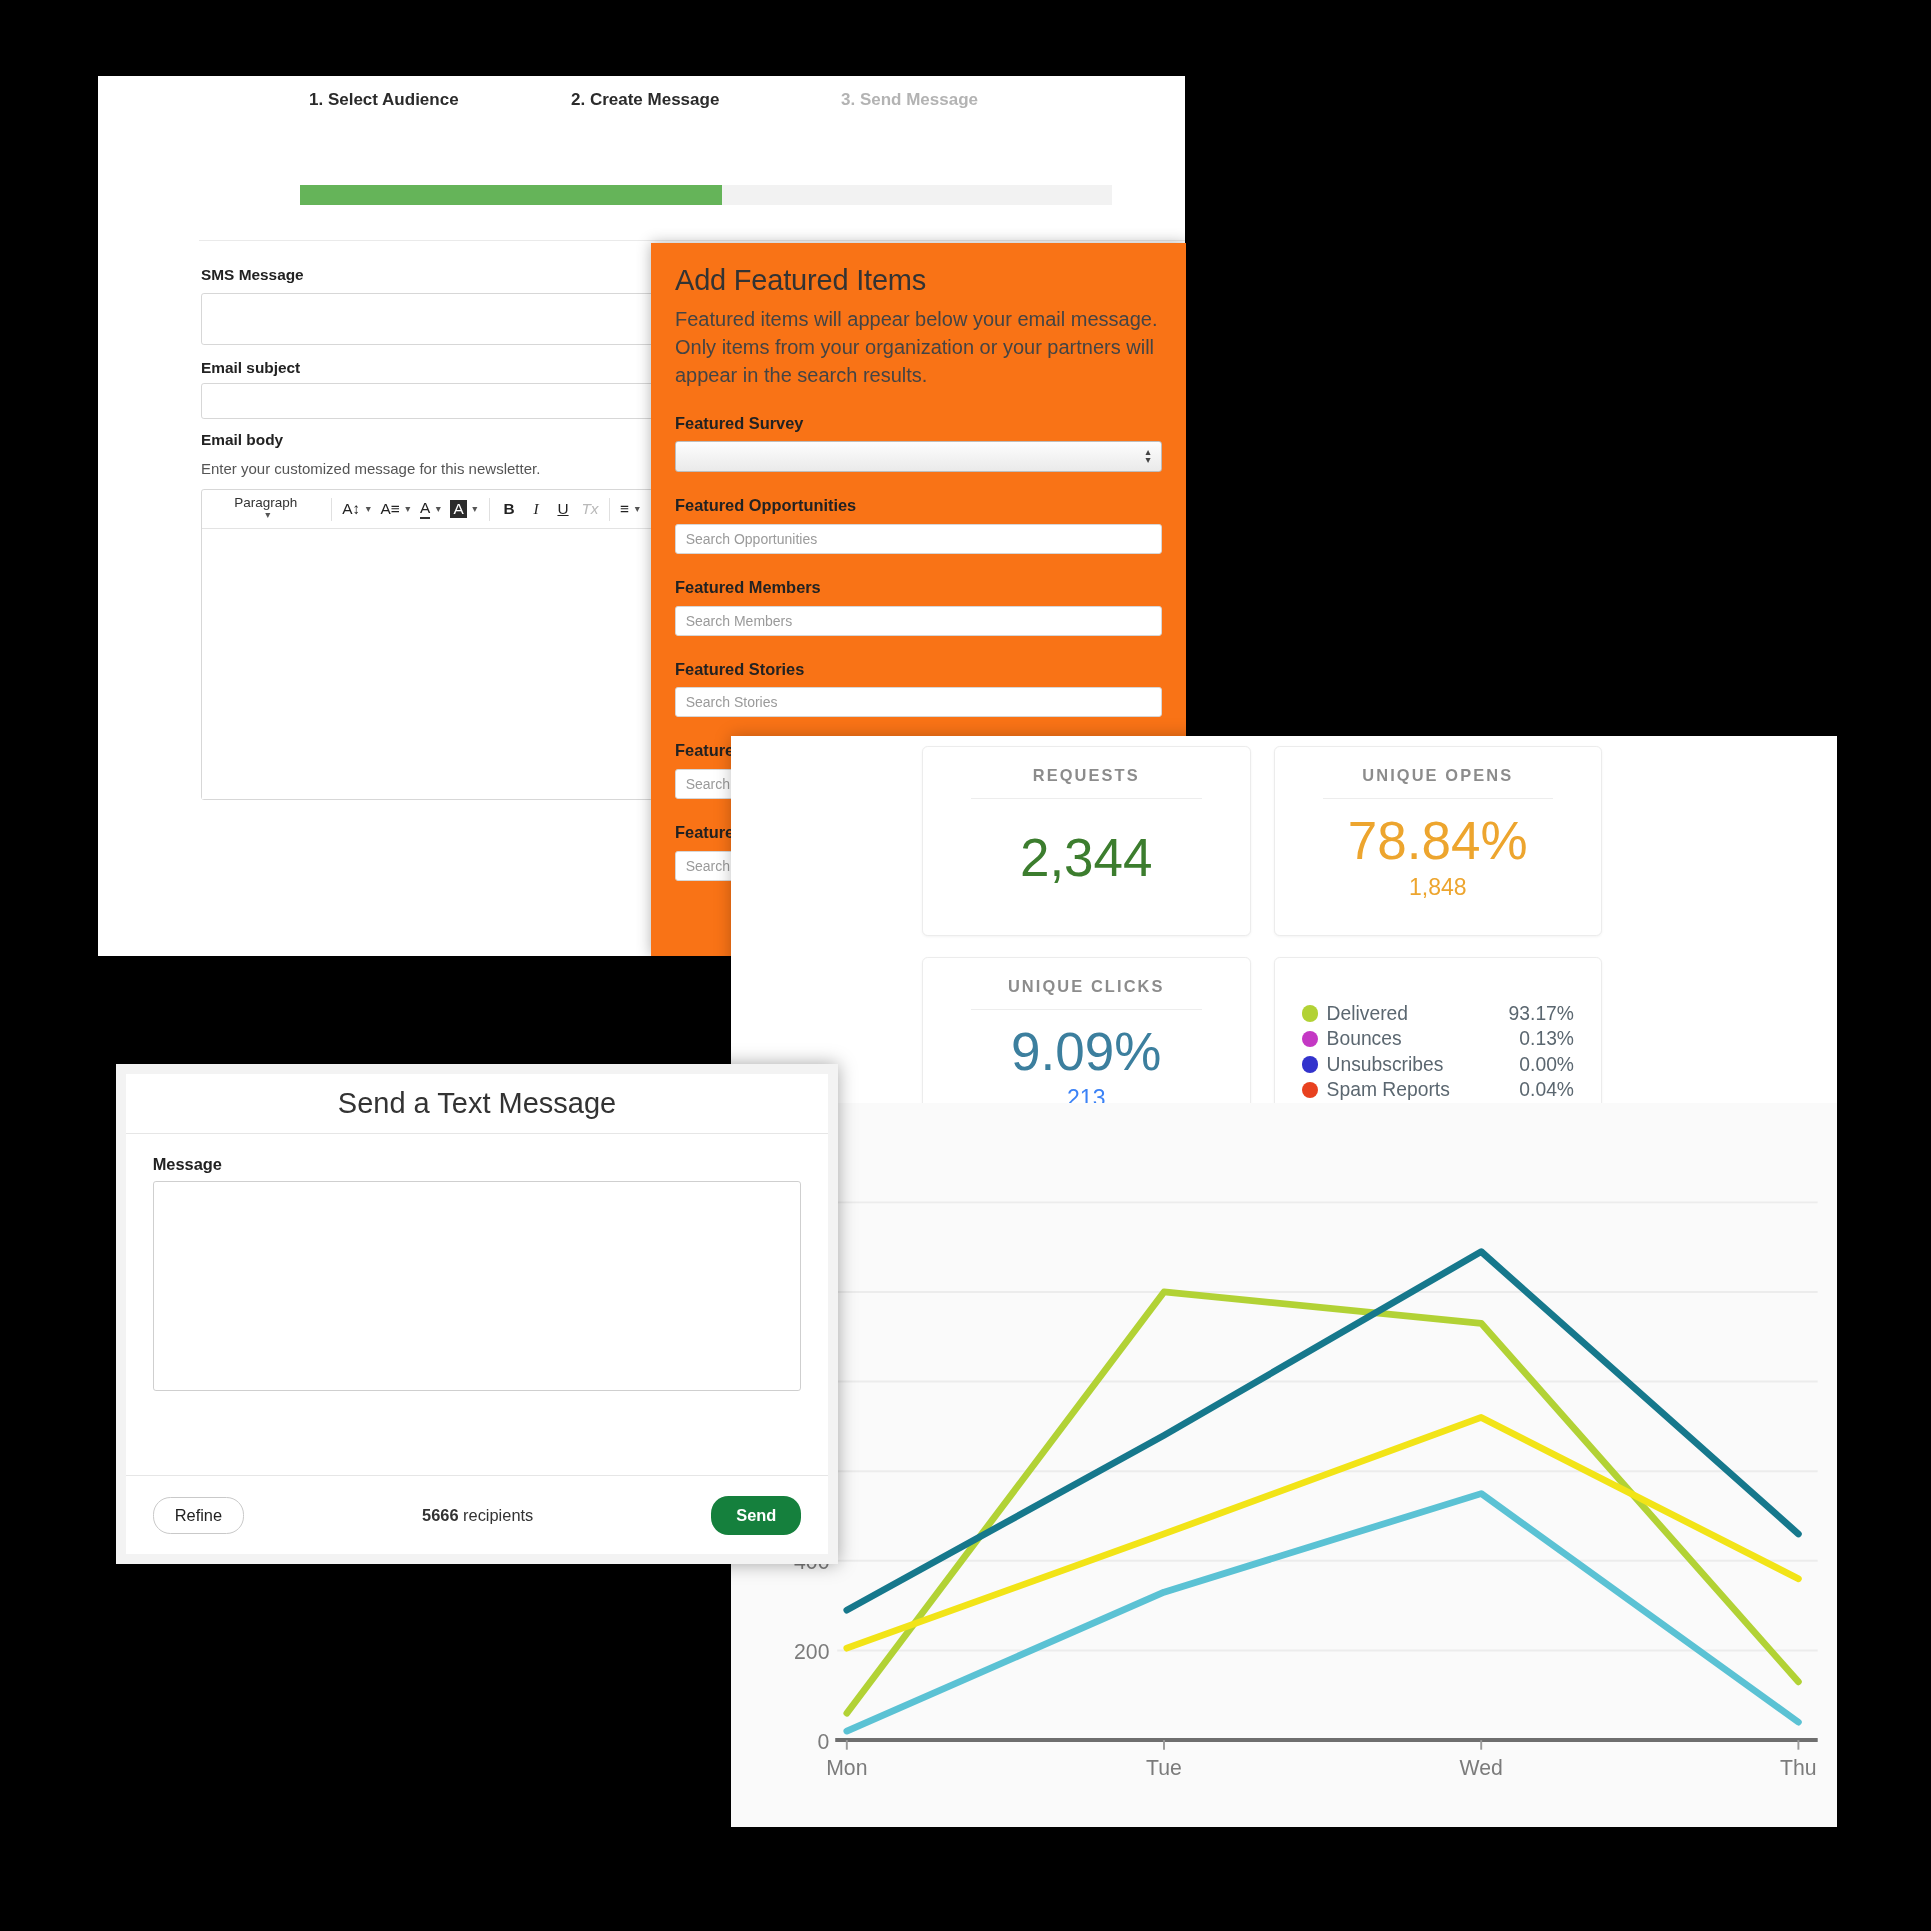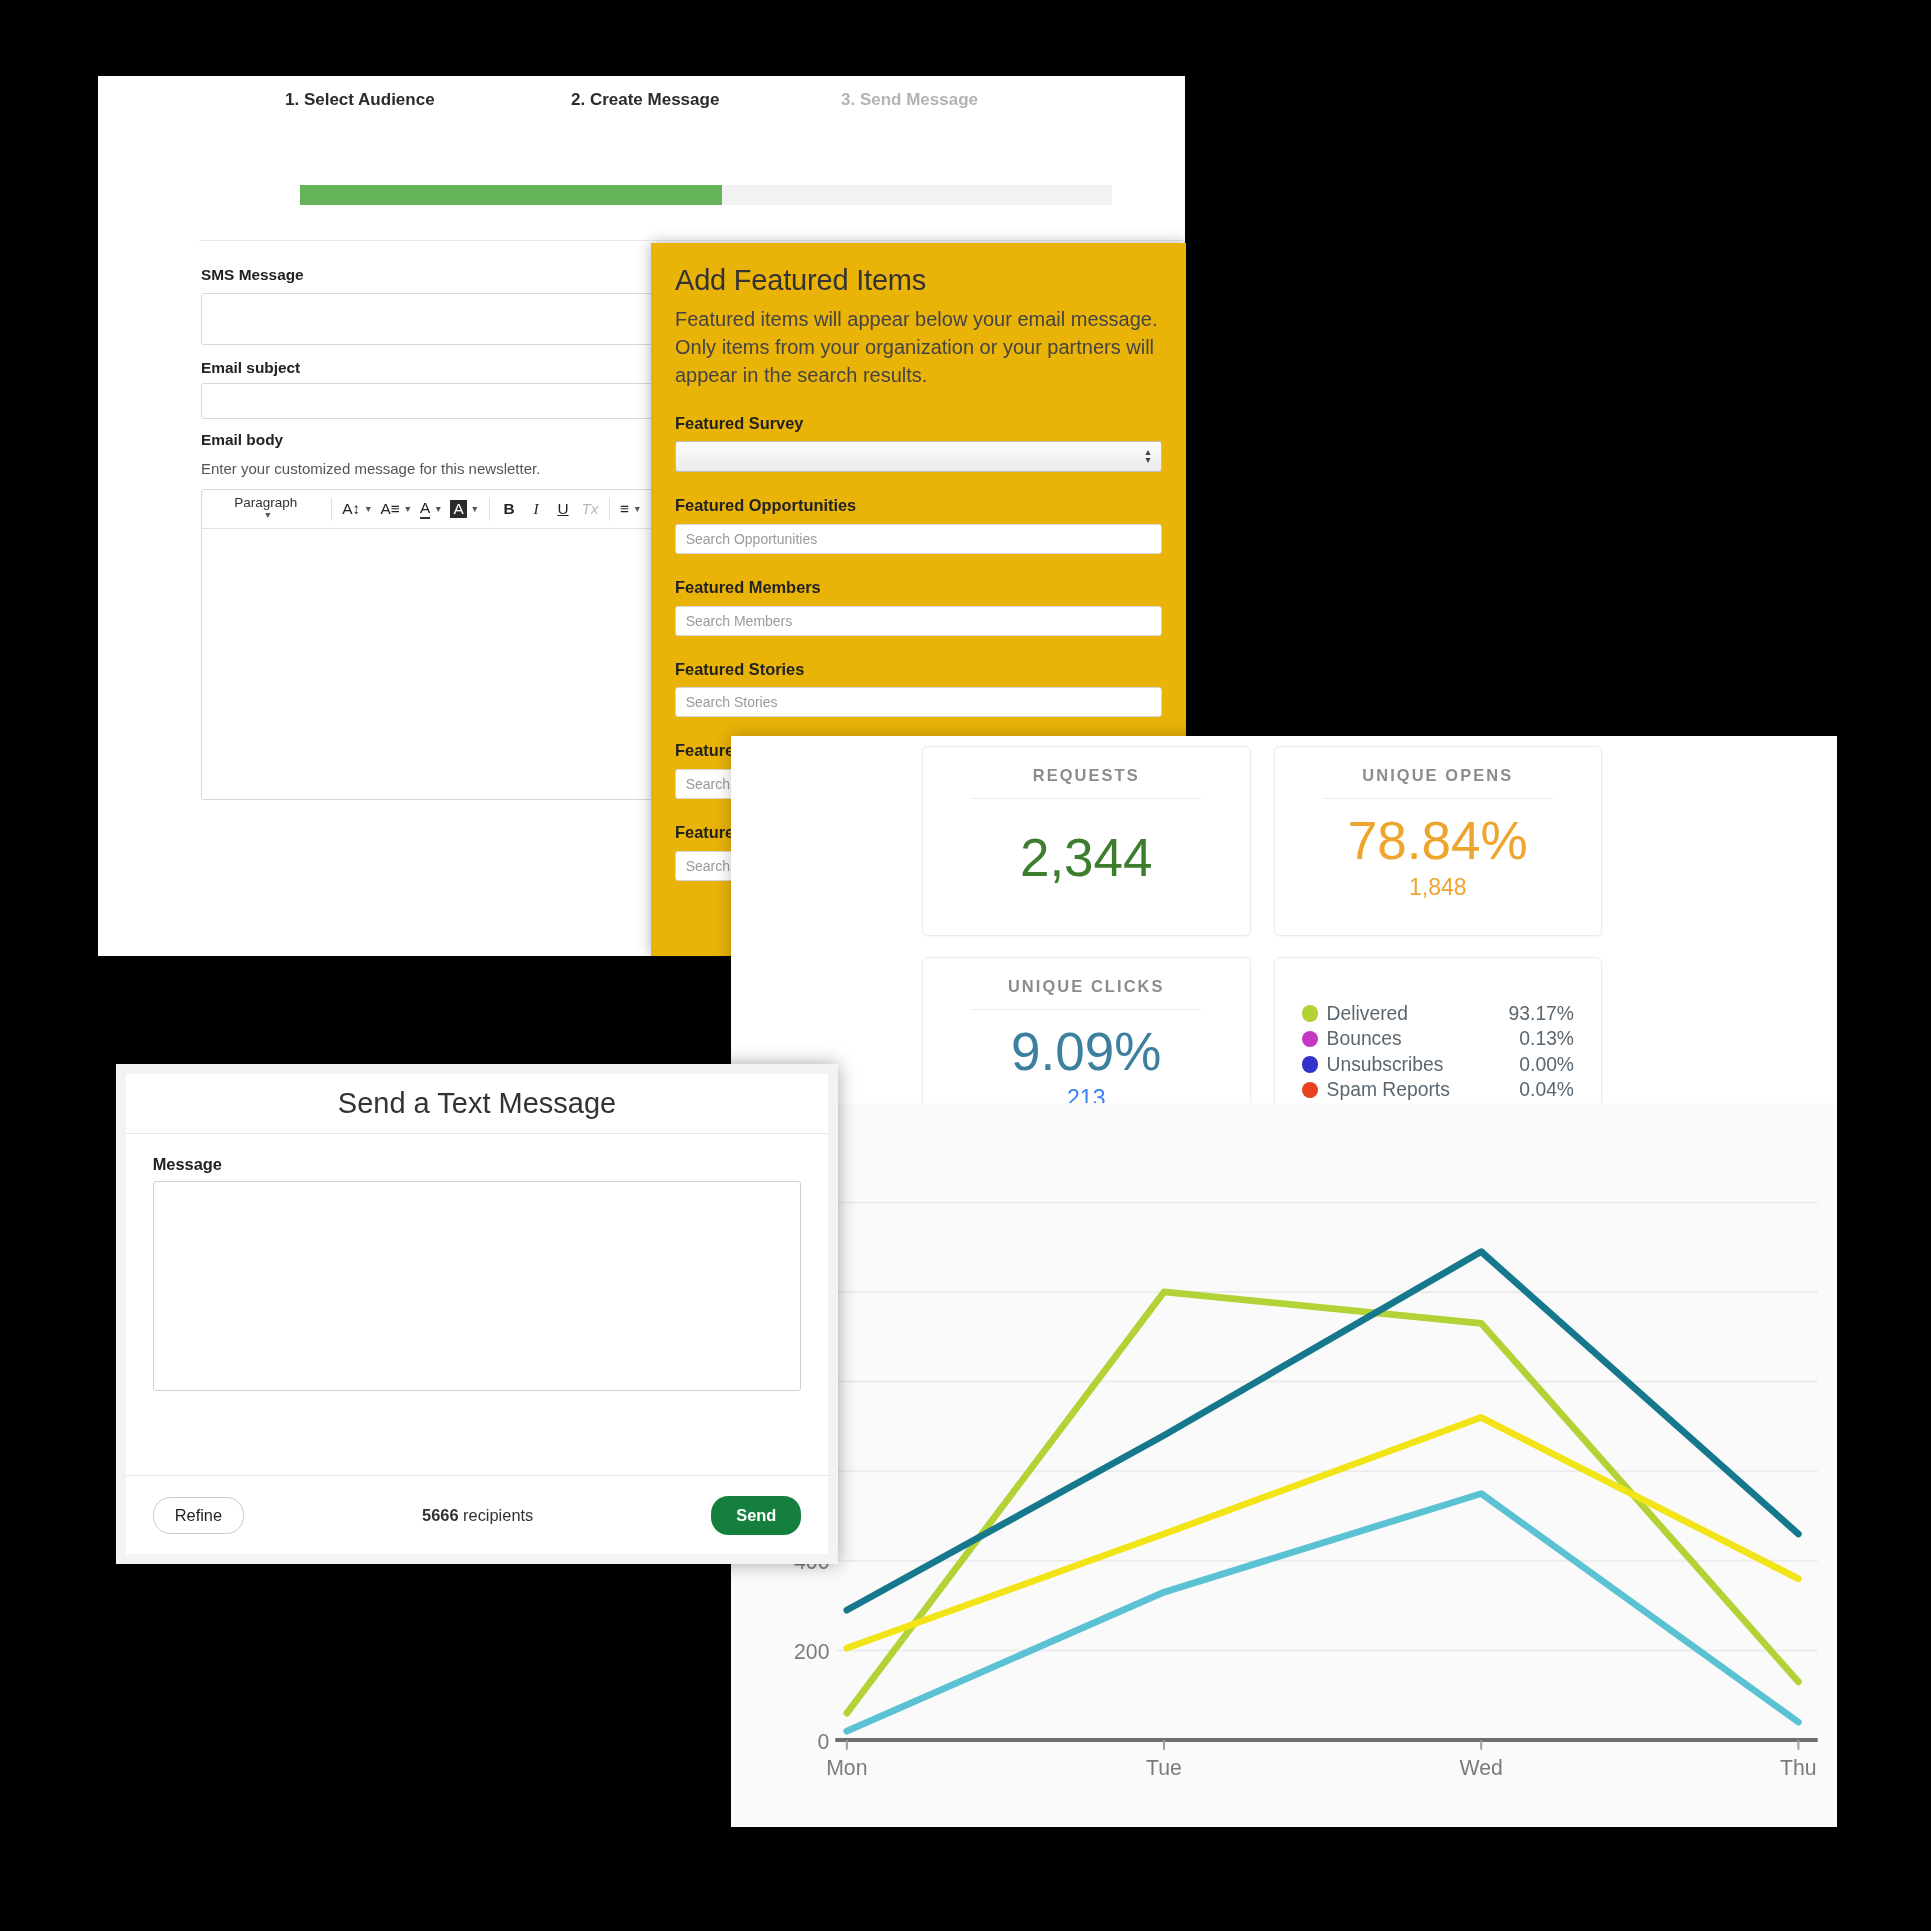--- a/index.html
+++ b/index.html
@@ -17,21 +17,21 @@
     position:absolute; left:98px; top:76px; width:1087px; height:880px;
     background:#fff; overflow:hidden;
   }
   .wiz-steps{
     position:relative; height:39px; margin-top:13.5px;
   }
   .wiz-step{
     position:absolute; top:0; font-size:17px; font-weight:bold; color:#2b2b2b;
     white-space:nowrap;
   }
-  .wiz-step.s1{ left:187px; }
+  .wiz-step.s1{ left:211px; }
   .wiz-step.s2{ left:473px; }
   .wiz-step.s3{ left:743px; color:#b3b3b3; }
   .wiz-progress{
     position:absolute; left:202px; top:109px; width:812px; height:20px;
     background:#f2f2f2;
   }
   .wiz-progress-fill{ height:100%; background:#65b459; }
   .wiz-divider{
     position:absolute; left:101px; top:164px; width:1006px; height:1px; background:#eaeaea;
   }
@@ -69,21 +69,21 @@
     display:flex; align-items:center; justify-content:center;
     min-width:25px; height:27px; font-size:15.4px; color:#222; margin:0 1px;
   }
   .tb-btn.grp{ min-width:auto; padding:0 2.9px; }
   .caret{ font-size:8.7px; color:#555; margin-left:3.9px; }
   .editor-body{ height:270px; background:#fff; }
 
   
   #featured-panel{
     position:absolute; left:651px; top:243px; width:535px; height:713px;
-    background:#eab308; box-shadow:0 0 13.5px rgba(0,0,0,.30);
+    background:#f97316; box-shadow:0 0 13.5px rgba(0,0,0,.30);
     padding:21px 24px 0 24px; overflow:hidden;
   }
   #featured-panel h2{
     margin:0 0 7.7px 0; font-size:29px; font-weight:400; color:#333; letter-spacing:-0.2px;
   }
   .feat-desc{ font-size:20px; line-height:1.4; color:#444; margin-bottom:25px; }
   .feat-group{ margin-bottom:24px; }
   .feat-group h3{ margin:0 0 8.7px 0; font-size:16.4px; font-weight:bold; color:#222; }
   .feat-select{
     width:100%; height:31px; border:1px solid #bdbdbd; border-radius:2.9px;

